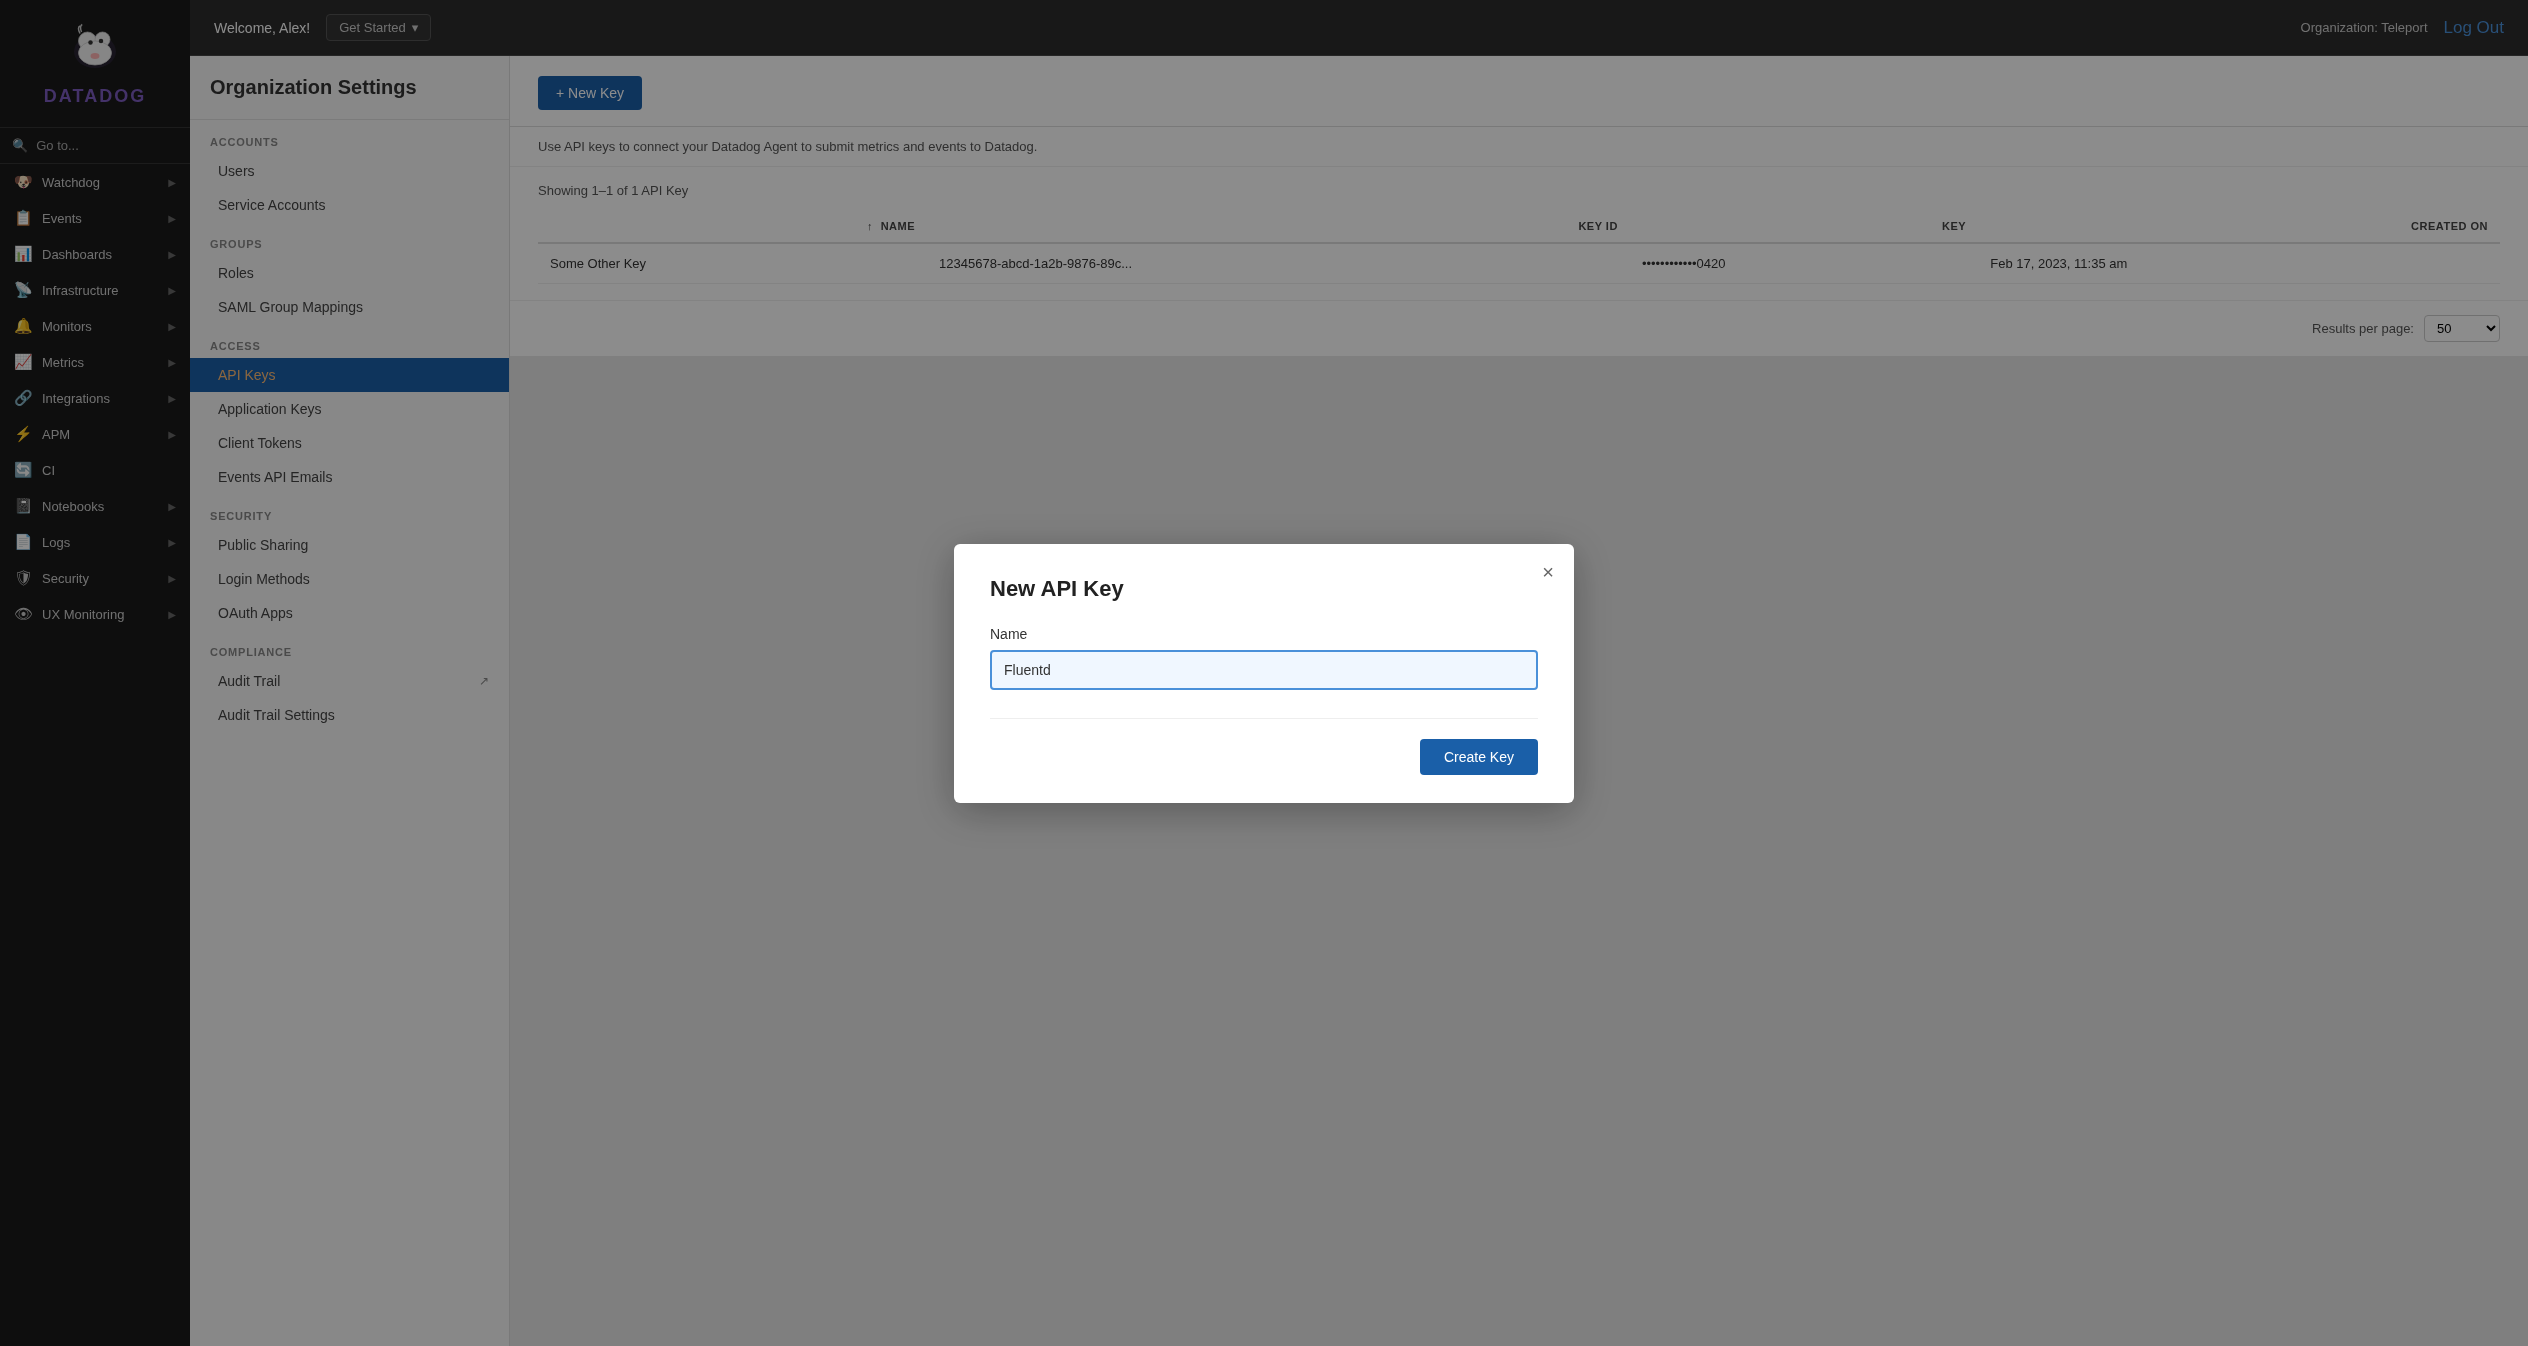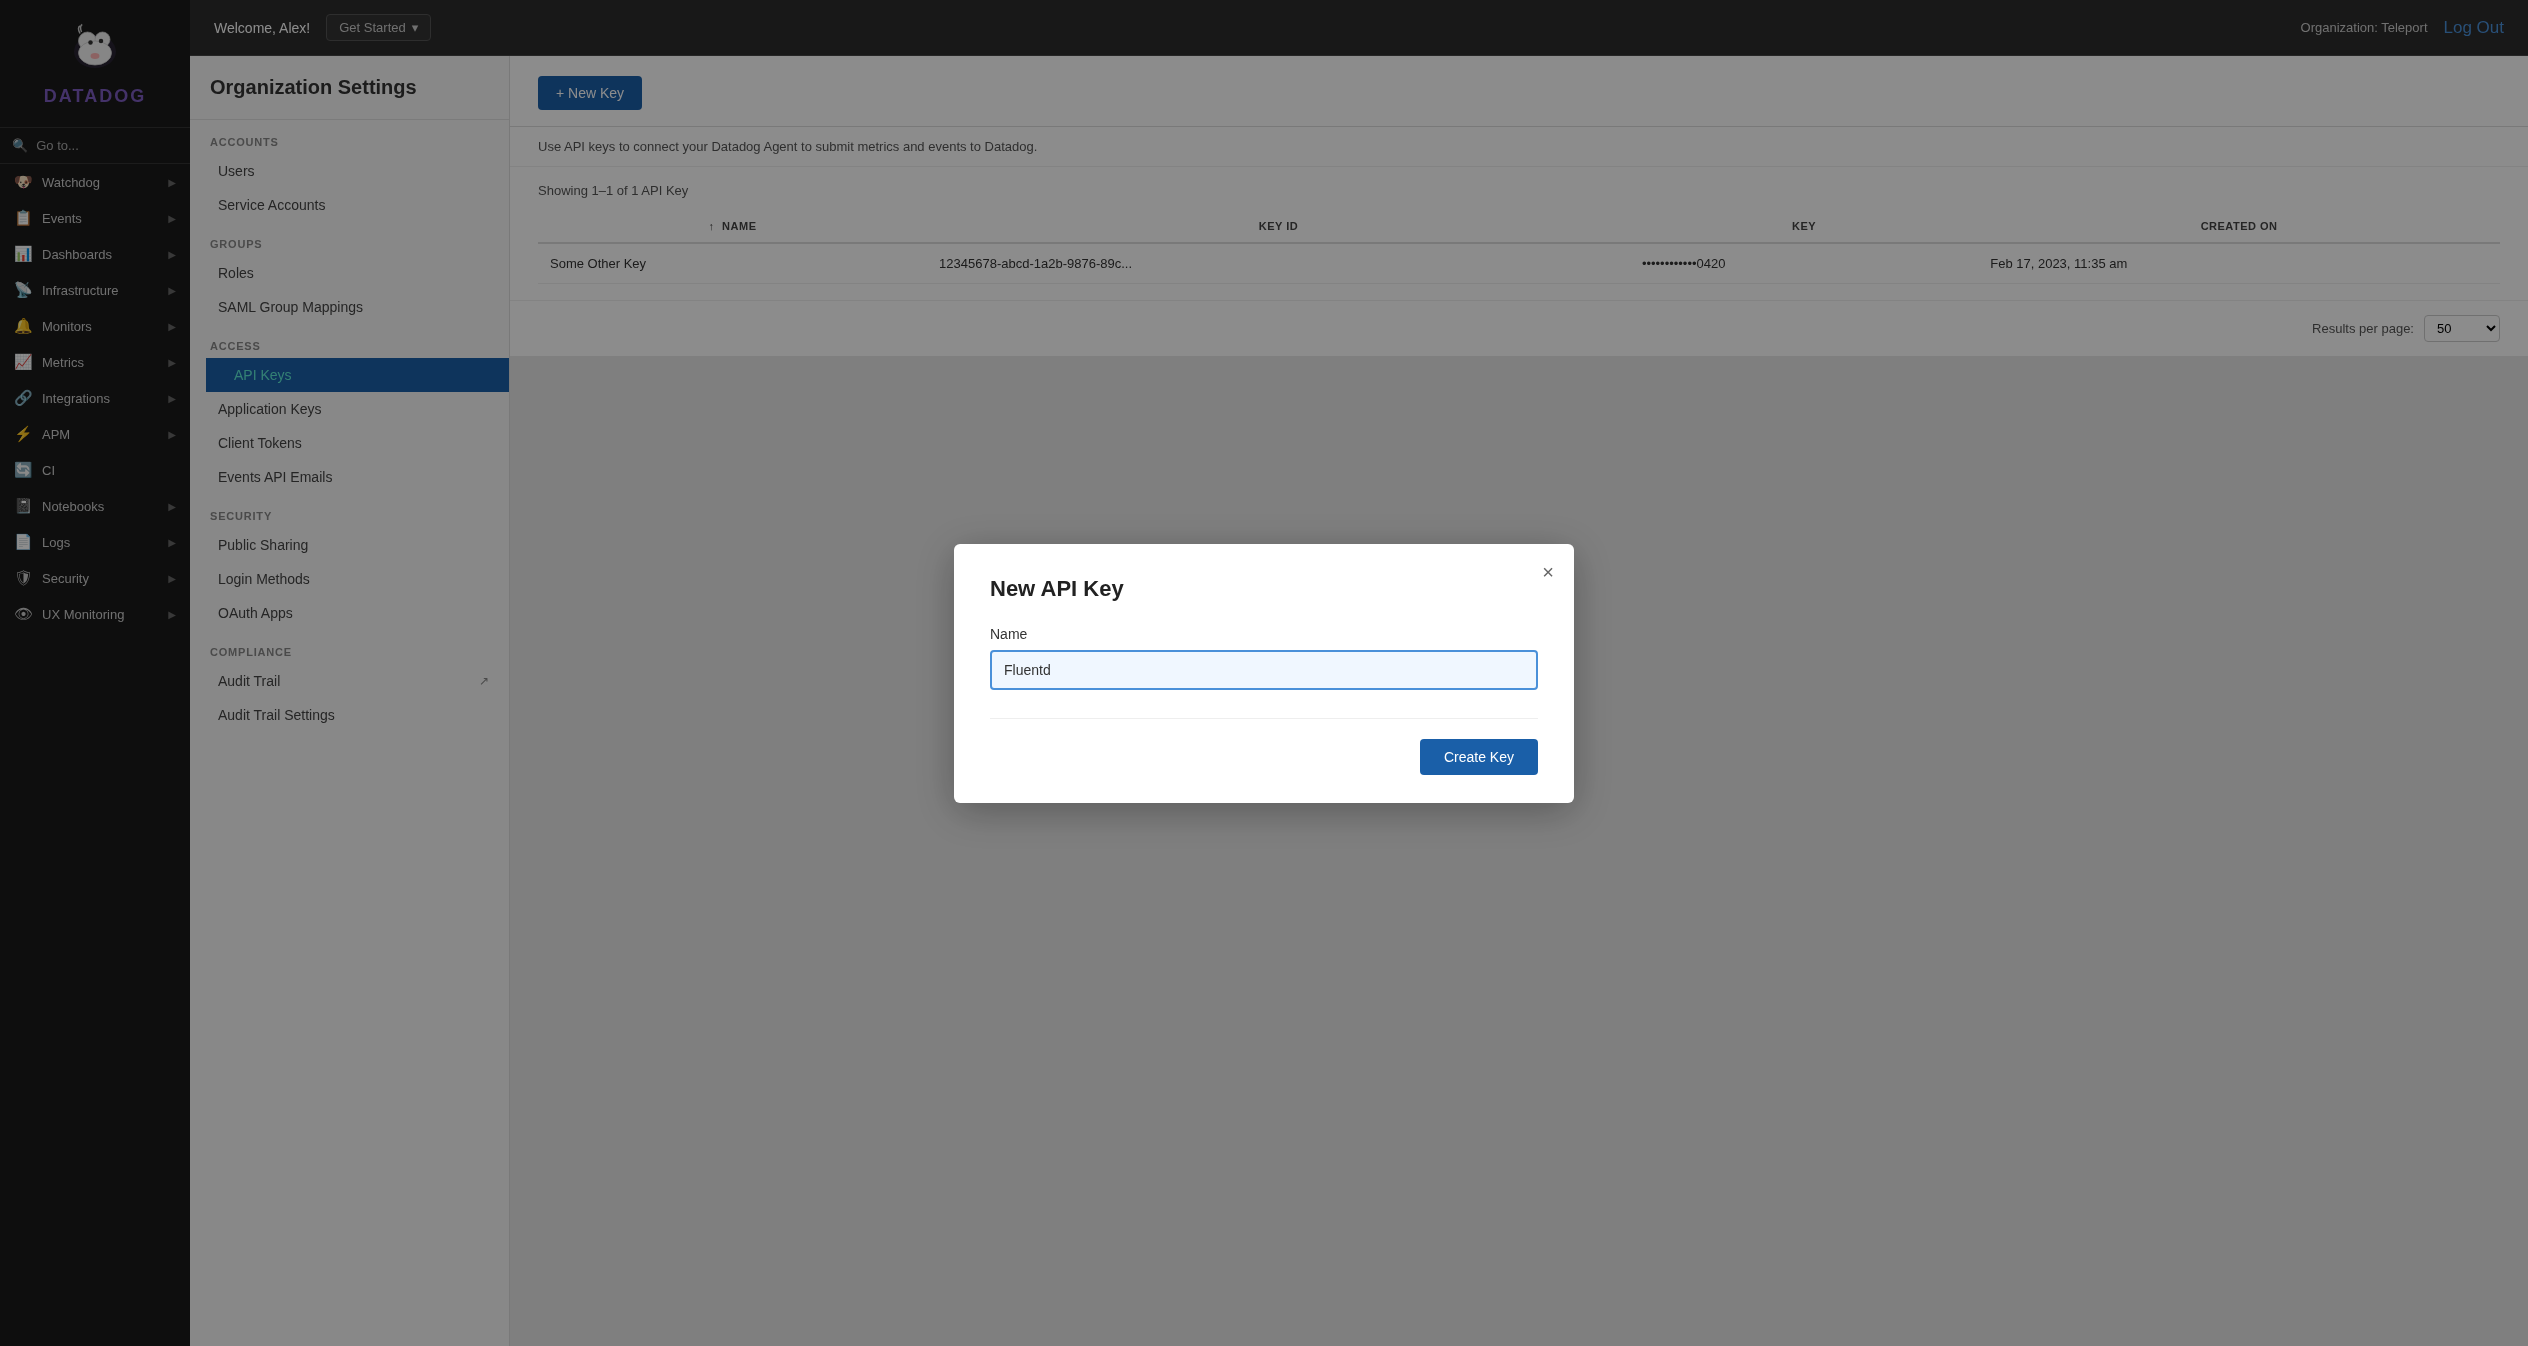--- a/index.html
+++ b/index.html
@@ -126,22 +126,21 @@
       text-transform: uppercase;
     }
     .settings-item {
       padding: 9px 20px 9px 28px;
       font-size: 14px;
       color: #444;
       cursor: pointer;
     }
     .settings-item.active {
       background: #1a5fa8;
-      color: #5eead4;
-      margin-left: 16px;
+      color: #fdba74;
     }
     .settings-item-with-icon {
       display: flex;
       align-items: center;
       justify-content: space-between;
     }
     .external-icon { font-size: 12px; color: #888; }
 
     
     .main-content {
@@ -190,21 +189,21 @@
       font-size: 13px;
       color: #555;
       margin-bottom: 12px;
     }
     .keys-table {
       width: 100%;
       border-collapse: collapse;
       font-size: 13px;
     }
     .keys-table th {
-      text-align: center;
+      text-align: right;
       padding: 10px 12px;
       font-size: 11px;
       font-weight: 700;
       color: #444;
       letter-spacing: 0.5px;
       border-bottom: 2px solid #ddd;
       text-transform: uppercase;
     }
     .keys-table td {
       padding: 12px 12px;

